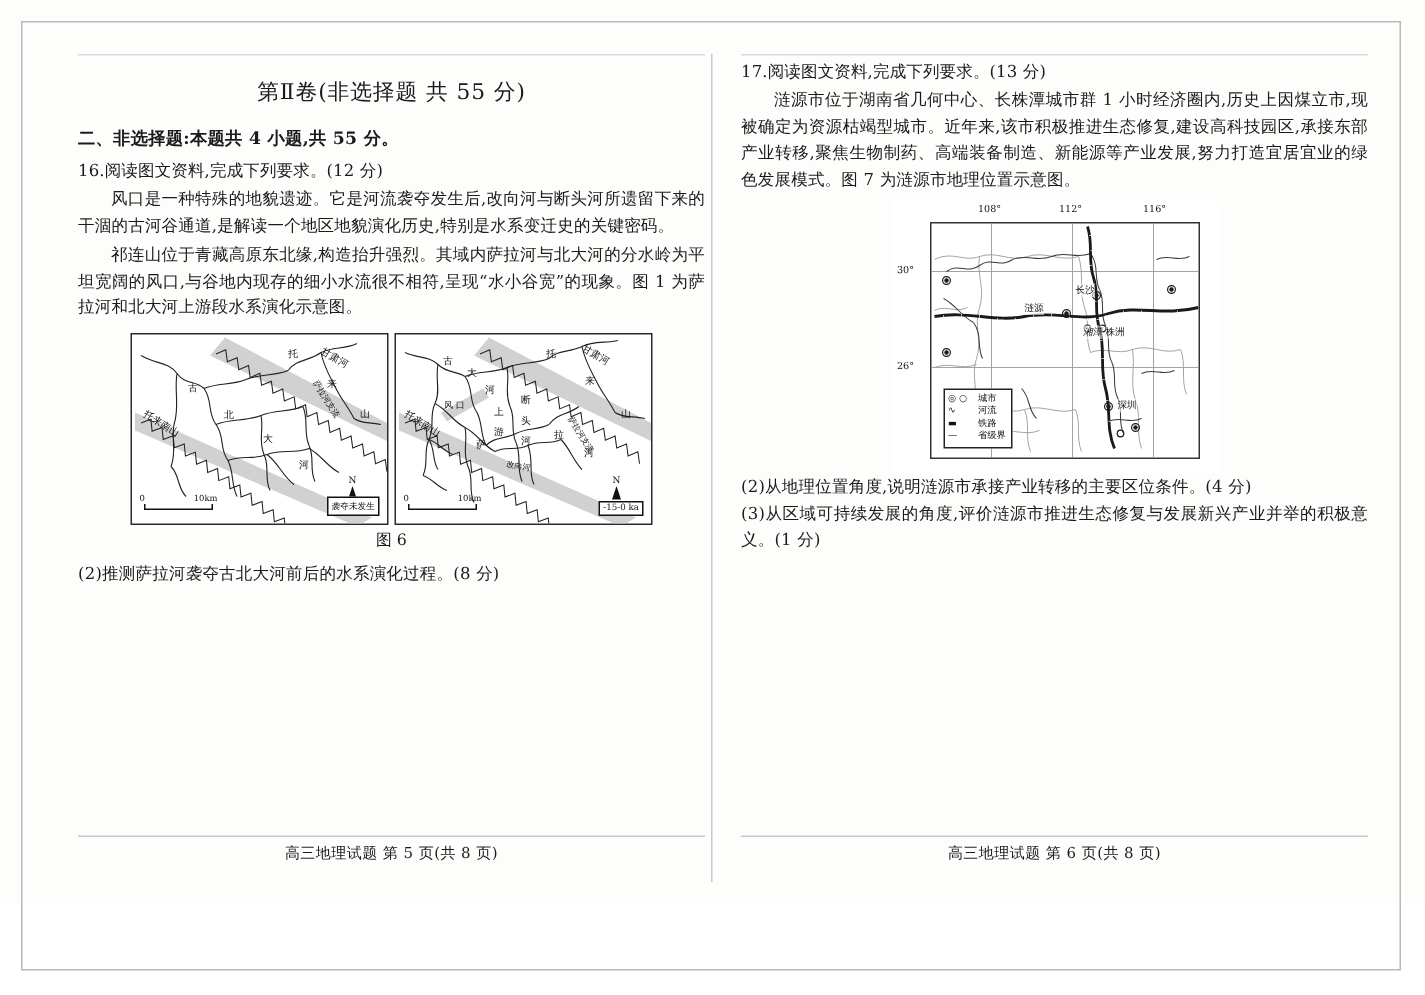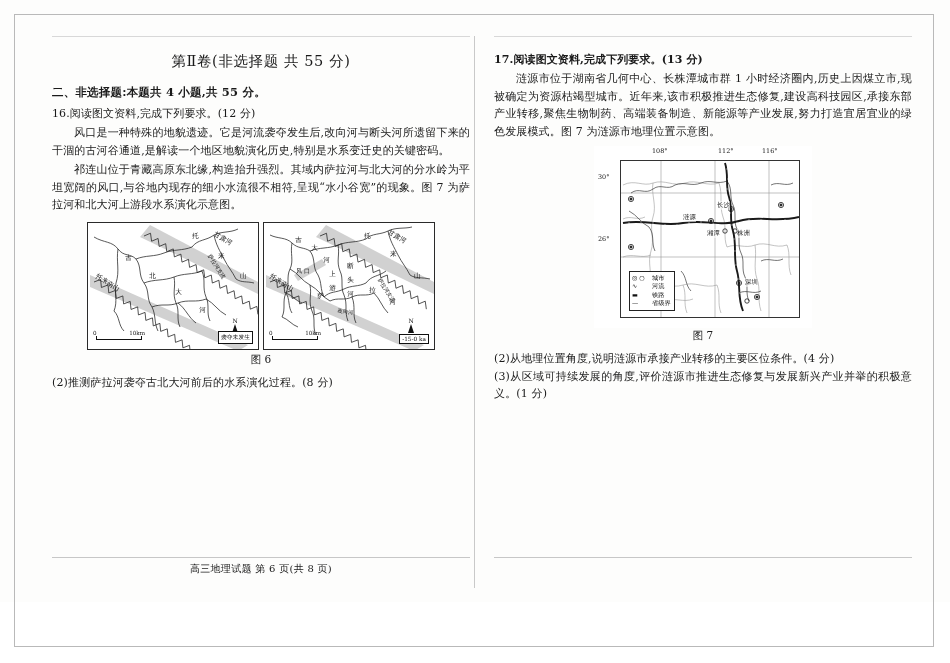--- a/index.html
+++ b/index.html
@@ -257,21 +257,21 @@
 
   <div class="col col-left">
 
     <div class="volume-title">第Ⅱ卷(非选择题   共 55 分)</div>
 
     <div class="section-head">二、非选择题:本题共 4 小题,共 55 分。</div>
 
     <div class="q-head">16.阅读图文资料,完成下列要求。(12 分)</div>
 
     <p class="para">风口是一种特殊的地貌遗迹。它是河流袭夺发生后,改向河与断头河所遗留下来的干涸的古河谷通道,是解读一个地区地貌演化历史,特别是水系变迁史的关键密码。</p>
-    <p class="para">祁连山位于青藏高原东北缘,构造抬升强烈。其域内萨拉河与北大河的分水岭为平坦宽阔的风口,与谷地内现存的细小水流很不相符,呈现“水小谷宽”的现象。图 7 为萨拉河和北大河上游段水系演化示意图。</p>
+    <p class="para">祁连山位于青藏高原东北缘,构造抬升强烈。其域内萨拉河与北大河的分水岭为平坦宽阔的风口,与谷地内现存的细小水流很不相符,呈现“水小谷宽”的现象。图 1 为萨拉河和北大河上游段水系演化示意图。</p>
 
     <div class="fig6-wrap">
 
       <div class="map-panel">
         <svg width="172" height="128" viewBox="0 0 172 128">
 
           <g stroke="none" fill="#c9c9c9" opacity="0.85">
             <polygon points="62,2 172,60 172,72 52,14"></polygon>
             <polygon points="2,52 160,122 150,128 2,64"></polygon>
           </g>
@@ -413,33 +413,33 @@
       </div>
     </div>
 
     <div class="fig-caption">图 6</div>
 
     <p class="sub-q">(2)推测萨拉河袭夺古北大河前后的水系演化过程。(8 分)</p>
   </div>
 
   <div class="col col-right">
 
-    <div class="q-head" style="margin-top:12px;font-weight:bold;">17.阅读图文资料,完成下列要求。(13 分)</div>
+    <div class="q-head" style="">17.阅读图文资料,完成下列要求。(13 分)</div>
 
     <p class="para">涟源市位于湖南省几何中心、长株潭城市群 1 小时经济圈内,历史上因煤立市,现被确定为资源枯竭型城市。近年来,该市积极推进生态修复,建设高科技园区,承接东部产业转移,聚焦生物制药、高端装备制造、新能源等产业发展,努力打造宜居宜业的绿色发展模式。图 7 为涟源市地理位置示意图。</p>
 
     <div class="fig7-wrap">
       <div class="map7">
 
         <span class="lonlab" style="left:58px;">108°</span>
-        <span class="lonlab" style="left:112px;margin-left:12px;">112°</span>
+        <span class="lonlab" style="left:112px;">112°</span>
         <span class="lonlab" style="left:168px;">116°</span>
 
-        <span class="latlab" style="top:27px;">30°</span>
-        <span class="latlab" style="top:89px;">26°</span>
+        <span class="latlab" style="top:42px;">30°</span>
+        <span class="latlab" style="top:106px;">26°</span>
 
         <div class="map7-frame">
           <svg width="180" height="158" viewBox="0 0 180 158">
 
             <g stroke="#999" stroke-width="0.6">
               <line x1="40" y1="0" x2="40" y2="158"></line>
               <line x1="94" y1="0" x2="94" y2="158"></line>
               <line x1="148" y1="0" x2="148" y2="158"></line>
               <line x1="0" y1="32" x2="180" y2="32"></line>
               <line x1="0" y1="96" x2="180" y2="96"></line>
@@ -500,21 +500,21 @@
                 <circle cx="10" cy="38" r="1.1" fill="#1a1a1a"></circle>
               <circle cx="10" cy="86" r="2.6"></circle>
                 <circle cx="10" cy="86" r="1.1" fill="#1a1a1a"></circle>
               <circle cx="160" cy="44" r="2.6"></circle>
                 <circle cx="160" cy="44" r="1.1" fill="#1a1a1a"></circle>
             </g>
           </svg>
 
           <span class="c7label" style="left:62px; top:52px;">涟源</span>
           <span class="c7label" style="left:96px; top:40px;">长沙</span>
-          <span class="c7label" style="left:86px; top:68px;">湘潭</span>
+          <span class="c7label" style="left:101px; top:68px;font-style:italic;">湘潭</span>
           <span class="c7label" style="left:116px; top:68px;">株洲</span>
           <span class="c7label" style="left:124px; top:117px;">深圳</span>
 
           <div class="legend7">
             <div class="row">
               <span class="key">◎ ○</span>
               <span>城市</span>
             </div>
             <div class="row">
               <span class="key">∿</span>
@@ -526,24 +526,24 @@
             </div>
             <div class="row">
               <span class="key">—</span>
               <span>省级界</span>
             </div>
           </div>
         </div>
       </div>
     </div>
 
-    <div class="fig-caption" style="margin-top:1px;">图 7</div>
 
     <p class="sub-q">(2)从地理位置角度,说明涟源市承接产业转移的主要区位条件。(4 分)</p>
     <p class="sub-q">(3)从区域可持续发展的角度,评价涟源市推进生态修复与发展新兴产业并举的积极意义。(1 分)</p>
   </div>
 
   <div class="footer-rule-l"></div>
   <div class="footer-rule-r"></div>
 
-  <div class="footer footer-left">高三地理试题   第 6 页(共 8 页)</div>
+  <div class="footer footer-left">高三地理试题   第 5 页(共 8 页)</div>
+  <div class="footer footer-right">高三地理试题   第 6 页(共 8 页)</div>
 
 </div>
 
 </body></html>

